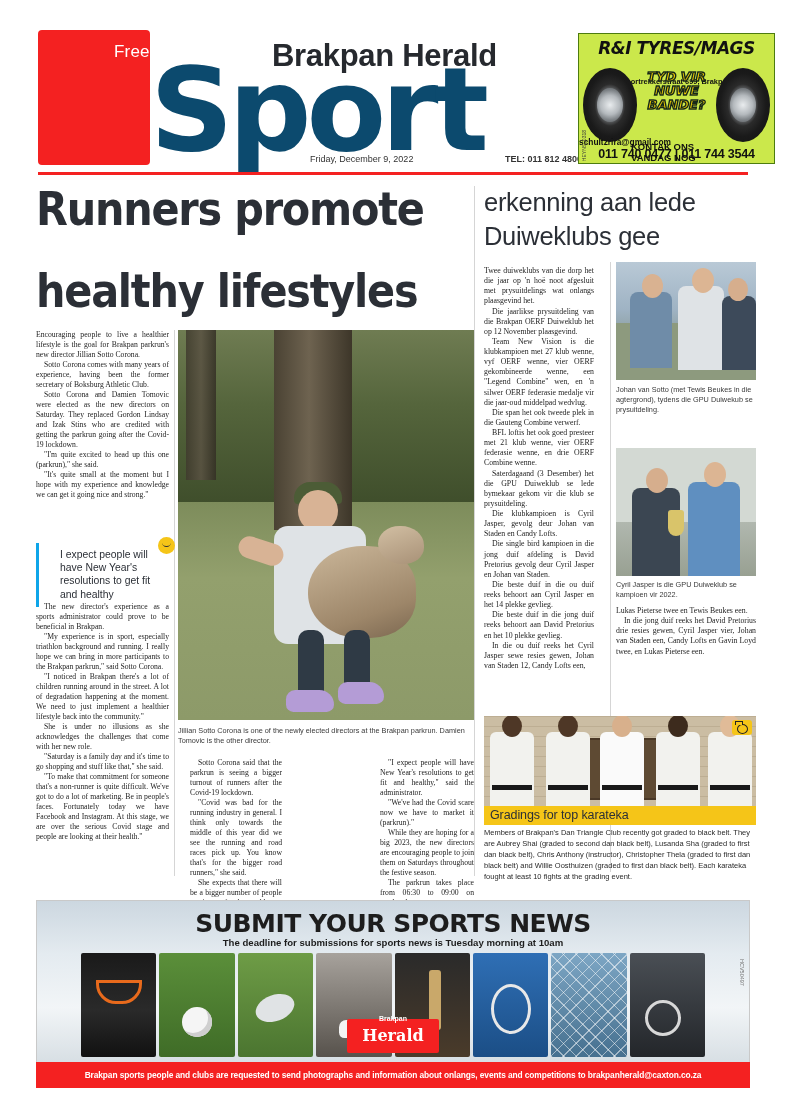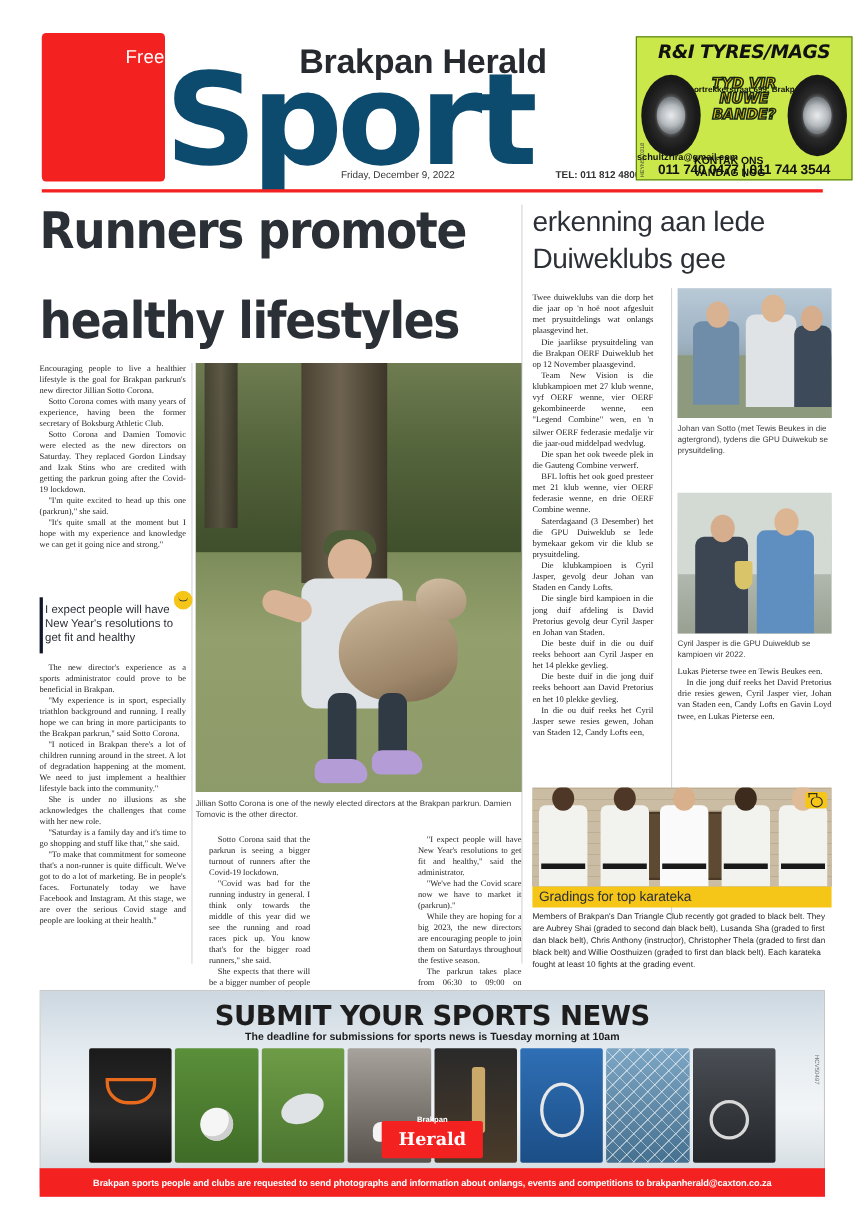--- a/index.html
+++ b/index.html
@@ -104,21 +104,21 @@
   .col-left {
     position: absolute; left: 36px; top: 330px; width: 133px;
     font-family: "Liberation Serif", serif; font-size: 7.7px; line-height: 1.30;
     color: #1c1c1c; text-align: justify;
   }
   .col-left p { text-indent: 8px; margin-bottom: 0px; }
   .col-left p.noind { text-indent: 0; }
 
   .pullquote {
     position: absolute; left: 36px; top: 543px; width: 133px;
-    border-left: 3px solid #0f172a; padding: 5px 4px 6px 2px;
+    border-left: 3px solid #0ea5e9; padding: 5px 4px 6px 21px;
     font-size: 10.4px; line-height: 1.27; color: #2b2f36;
     font-family: "Liberation Sans", sans-serif;
   }
   .quote-dot {
     position: absolute; right: -6px; top: -6px; width: 17px; height: 17px;
     border-radius: 50%; background: #f5c518;
   }
   .quote-dot::after {
     content:""; position:absolute; left:4px; top:4px; width:9px; height:5px;
     border-bottom: 1.6px solid #2b2f36; border-radius: 0 0 9px 9px;

